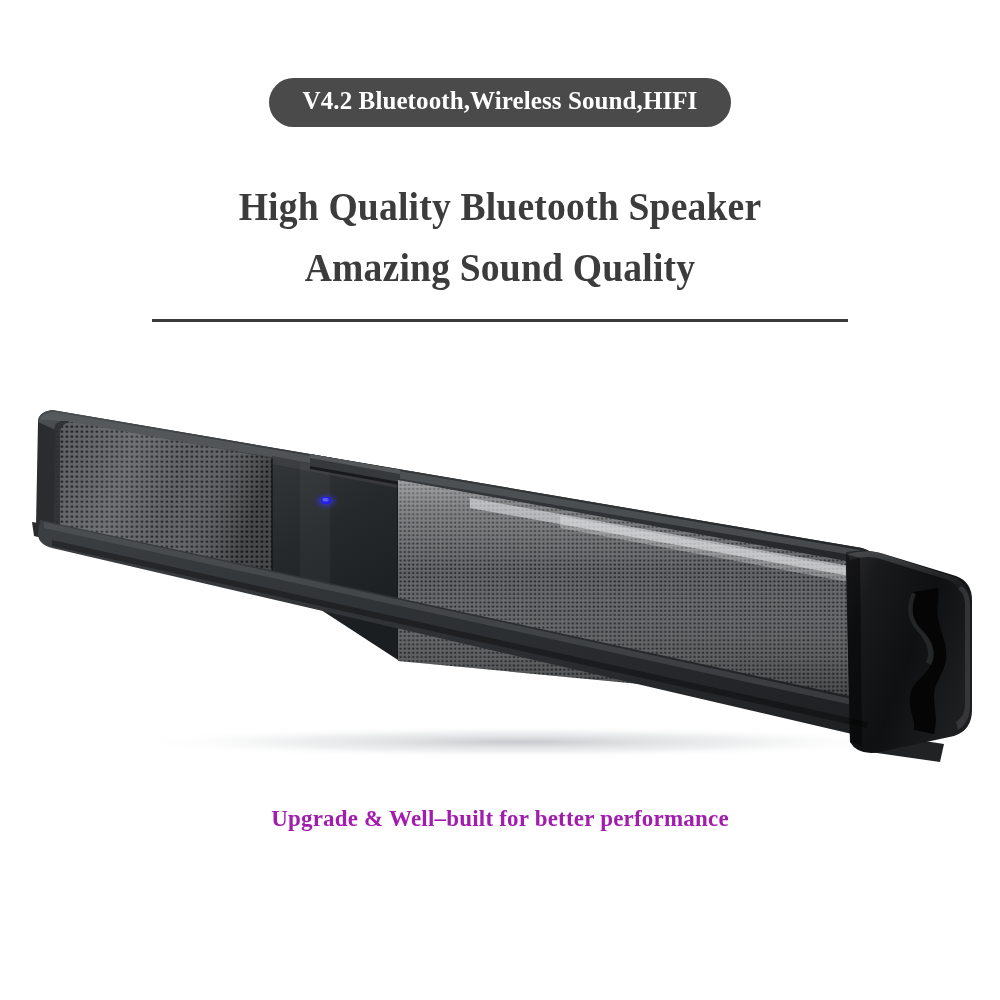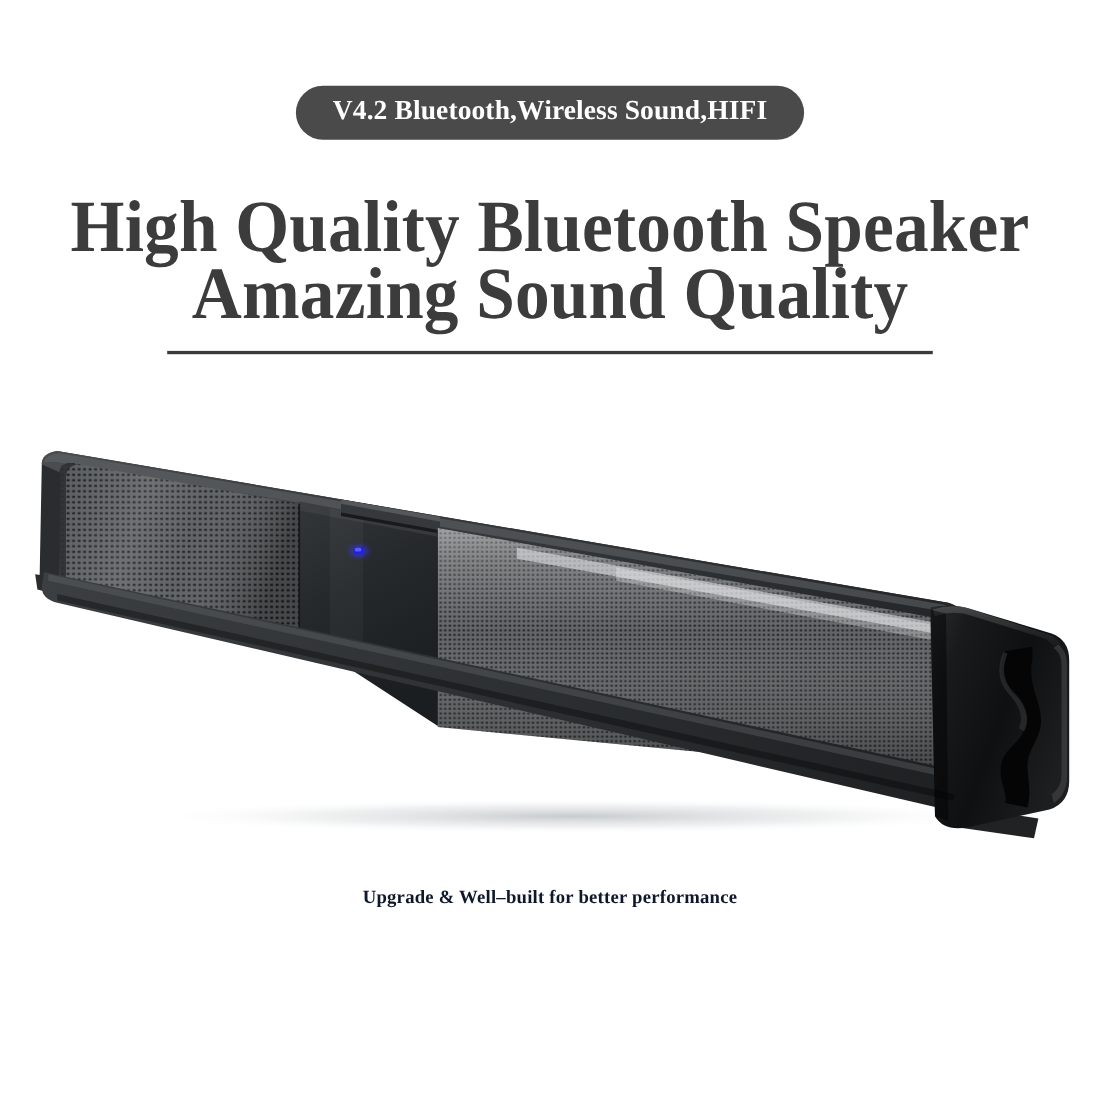--- a/index.html
+++ b/index.html
@@ -48,21 +48,21 @@
   
   .headline {
     position: absolute;
     top: 176px;
     left: 0;
     width: 1000px;
     text-align: center;
     color: #3c3c3c;
     font-family: "Liberation Serif", "DejaVu Serif", serif;
     font-weight: bold;
-    font-size: 67px;
+    font-size: 40px;
     line-height: 61px;
     letter-spacing: 0.2px;
   }
   .headline .ln {
     display: block;
     transform: scaleX(0.94);
   }
 
   
   .divider {
@@ -88,24 +88,24 @@
     height: 410px;
   }
 
   
   .caption {
     position: absolute;
     top: 806px;
     left: 0;
     width: 1000px;
     text-align: center;
-    color: #0f172a;
+    color: #a21caf;
     font-family: "Liberation Serif", "DejaVu Serif", serif;
     font-weight: bold;
-    font-size: 17px;
+    font-size: 23px;
     letter-spacing: 0.2px;
   }
 </style>
 </head>
 <body>
 
 <div class="page">
 
   <div class="badge-row">
     <span class="badge">V4.2 Bluetooth,Wireless Sound,HIFI</span>

